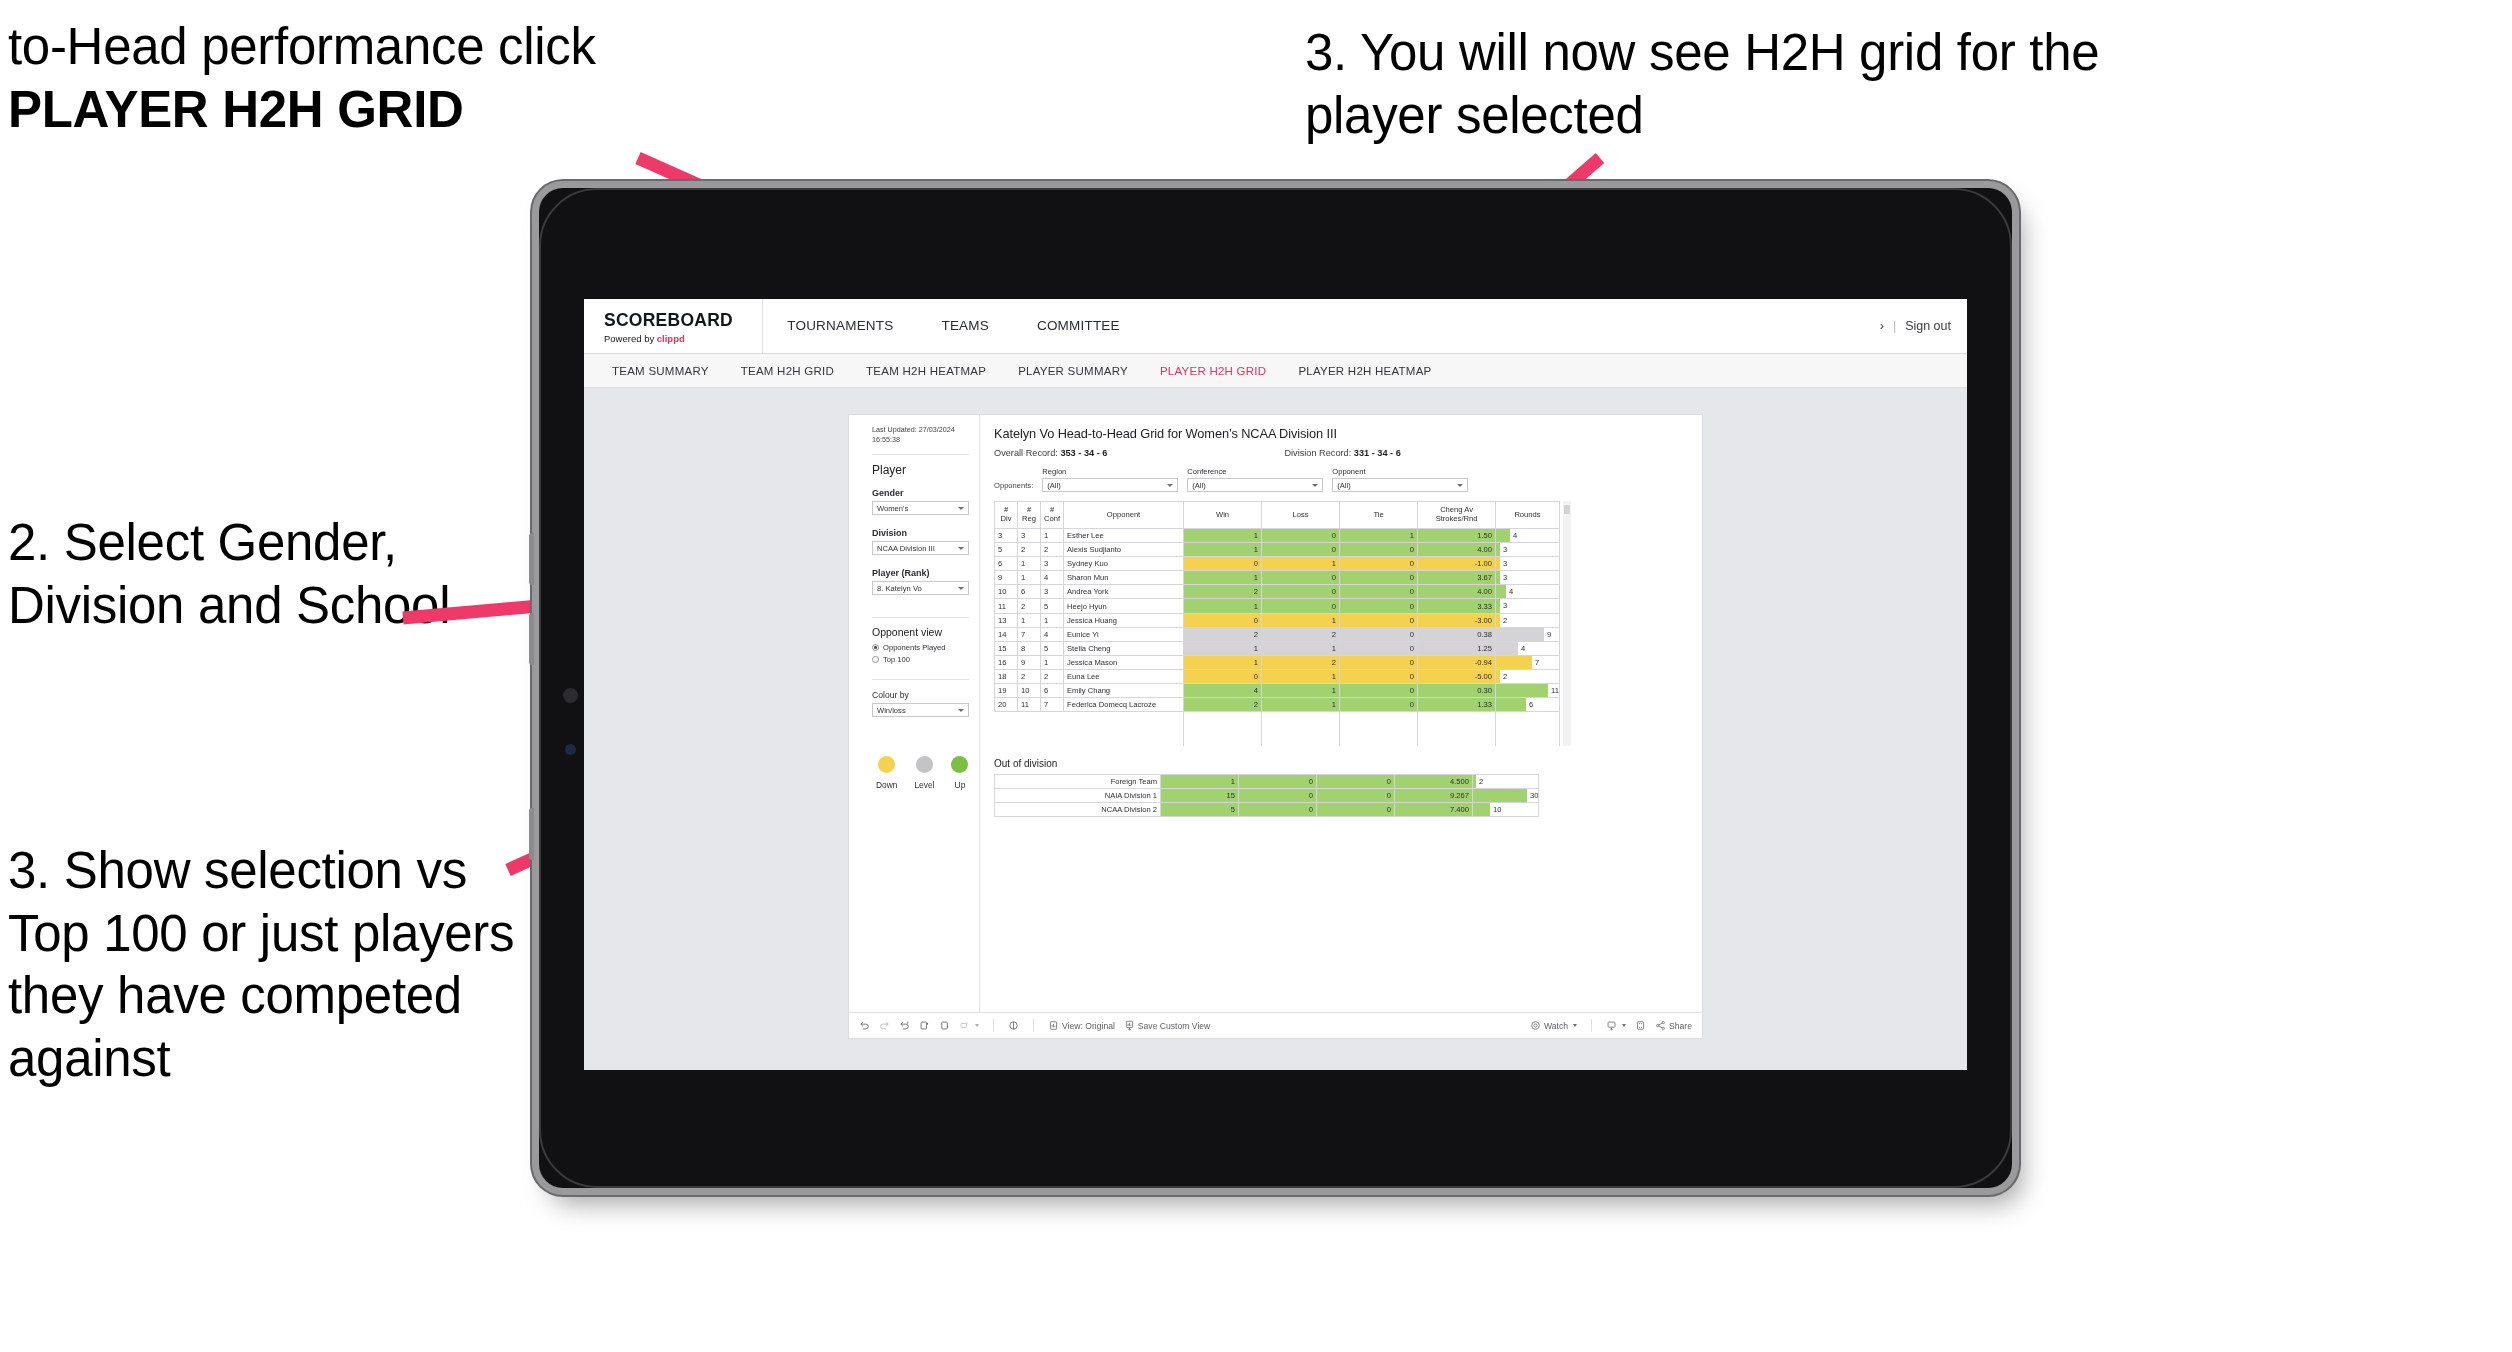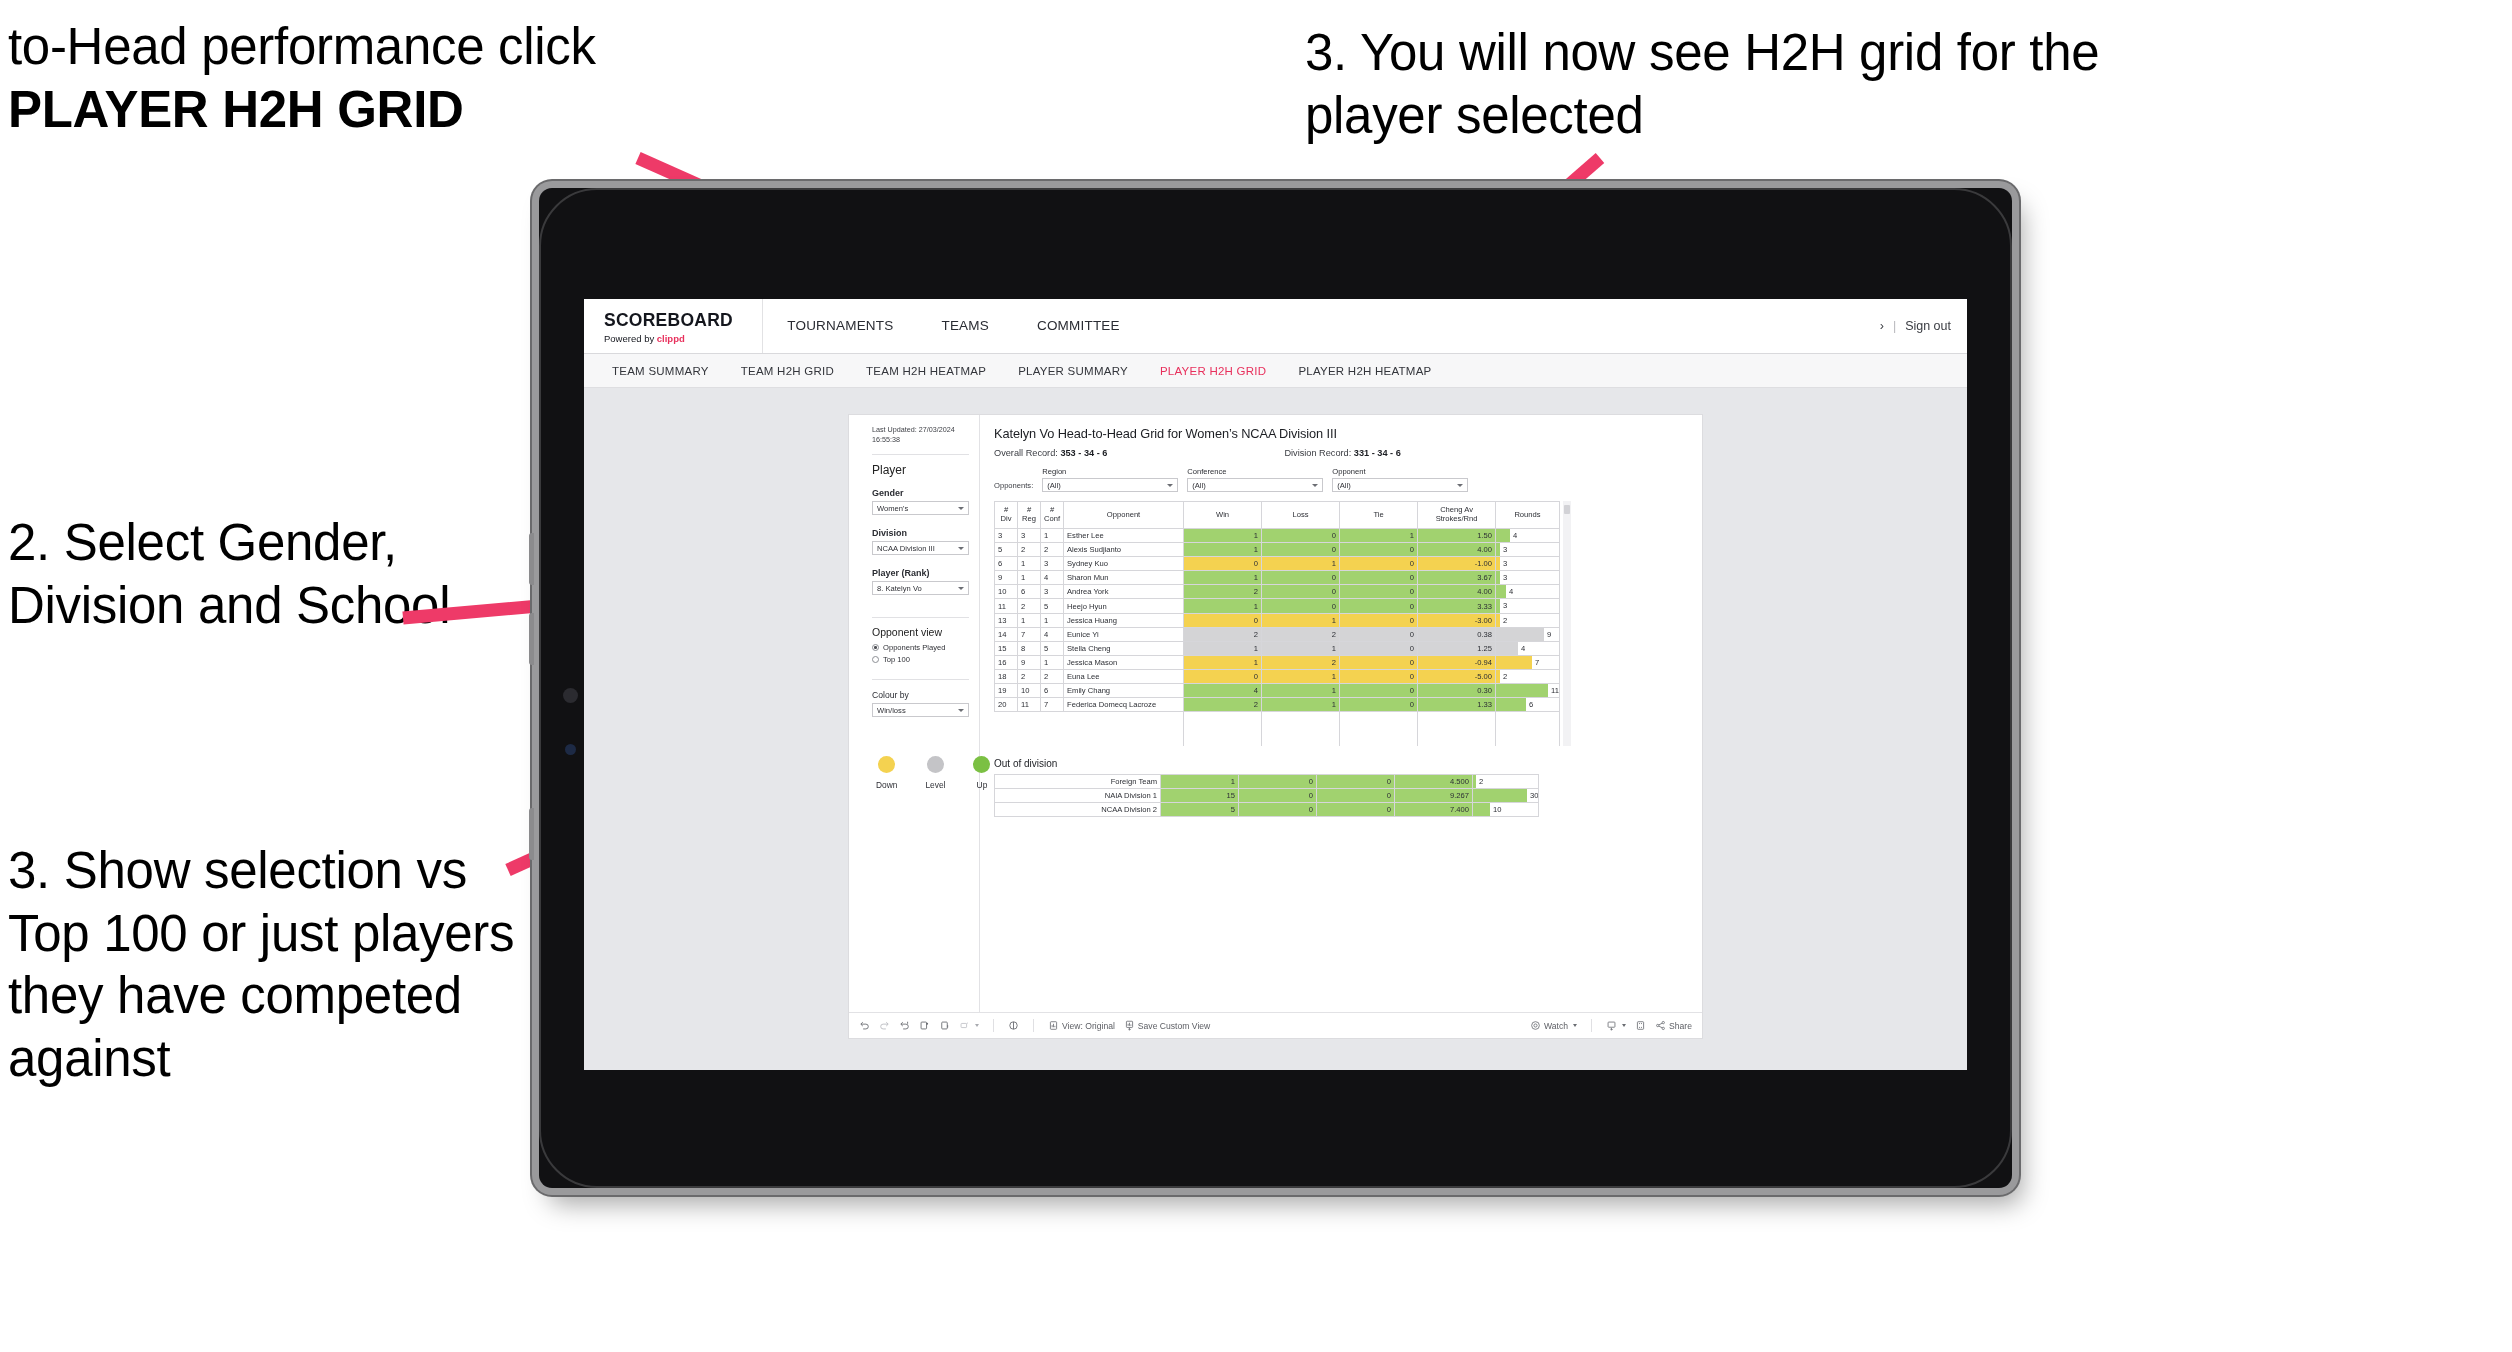--- a/index.html
+++ b/index.html
@@ -28,21 +28,21 @@
 
   
   .arrow { position: absolute; overflow: visible; pointer-events: none; }
 
   
   .tablet {
     position: absolute;
     left: 539px; top: 188px;
     width: 1473px; height: 1000px;
     background: #111113;
-    border-radius: 13px;
+    border-radius: 24px;
     box-shadow:
       0 0 0 7px #9a9a9c,
       0 0 0 9px #6a6a6c,
       10px 16px 26px rgba(0,0,0,.35);
   }
   .tablet-lip {
     position: absolute; inset: 0;
     border-radius: 58px;
     border: 2px solid #3a3a3c;
     pointer-events: none;
@@ -168,21 +168,21 @@
   .radio {
     width: 7px; height: 7px; border-radius: 50%;
     border: 1px solid #8d8f95; background: #fff;
     position: relative; flex: none;
   }
   .radio.on::after {
     content: ""; position: absolute; inset: 1.2px;
     border-radius: 50%; background: #4c4e54;
   }
   .radio-row span { font-size: 7.6px; color: #2f3036; }
-  .legend { display: flex; gap: 28px; margin-top: 26px; padding-left: 4px; }
+  .legend { display: flex; gap: 17px; margin-top: 26px; padding-left: 4px; }
   .legend-item { display: flex; flex-direction: column; align-items: center; gap: 7px; }
   .dot { width: 17px; height: 17px; border-radius: 50%; }
   .legend-lab { font-size: 8.4px; color: #2f3036; }
 
   
   .content { flex: 1; min-width: 0; padding: 11px 10px 4px 14px; display: flex; flex-direction: column; }
   .viz-title { font-size: 12.8px; color: #1c1e23; font-weight: 400; letter-spacing: -.1px; }
   .records { display: flex; margin-top: 7px; font-size: 9.2px; color: #3a3c42; }
   .records b { color: #1c1e23; font-weight: 700; }
   .rec-div { margin-left: 177px; }

